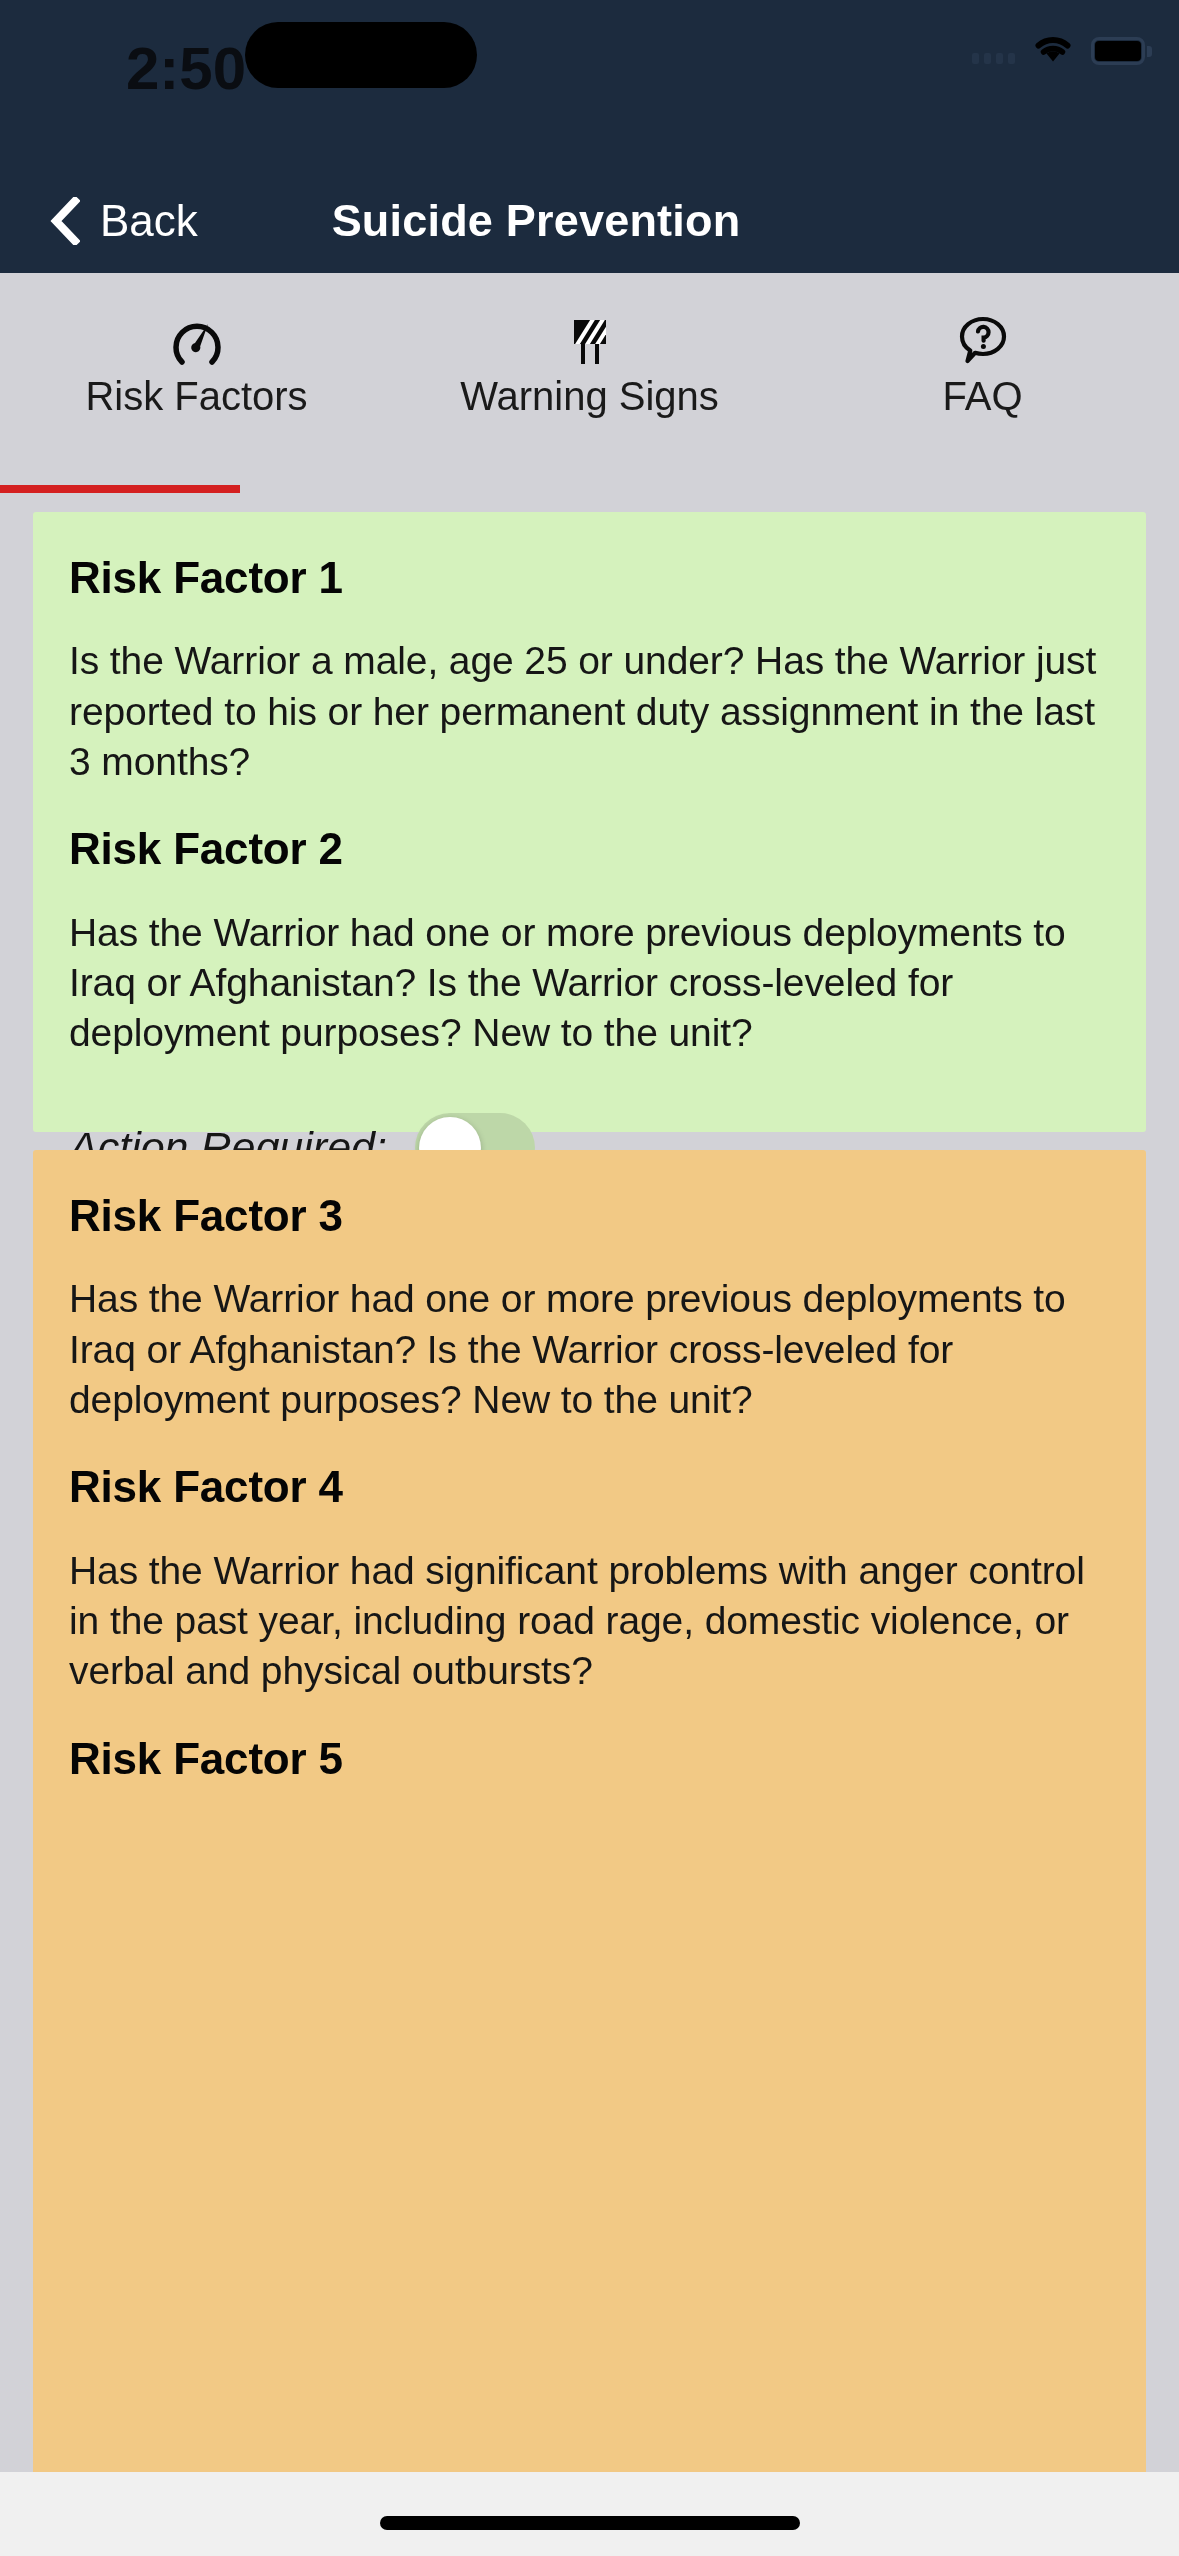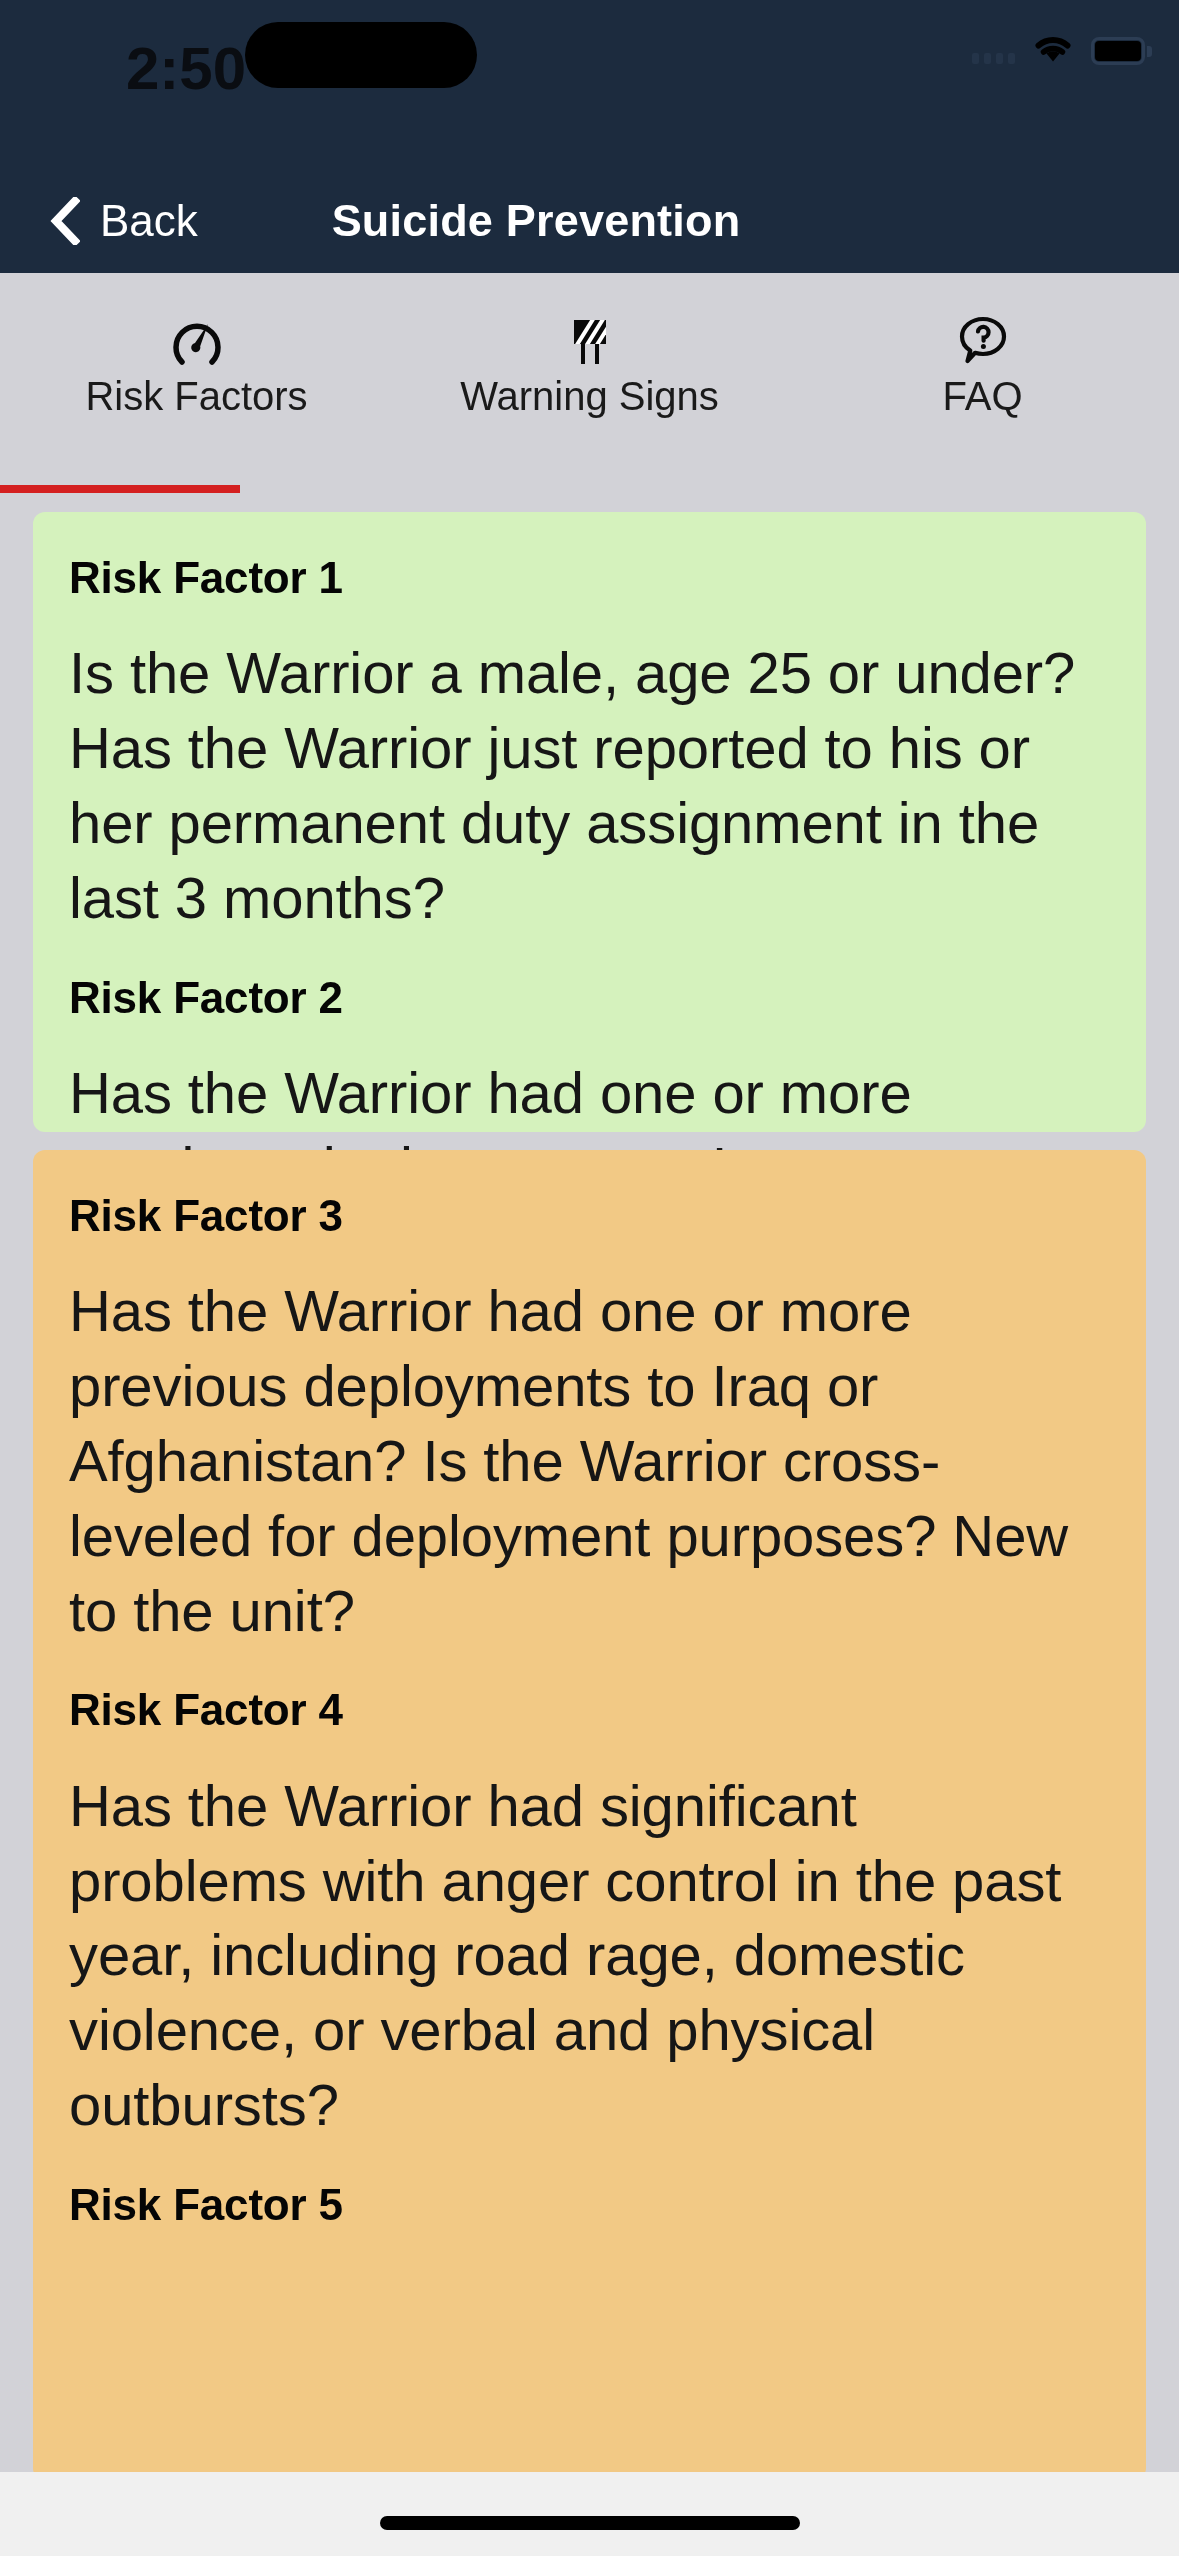--- a/index.html
+++ b/index.html
@@ -83,31 +83,31 @@
     background:#d42020;
   }
 
   
   .content {
     position:absolute; top:500px; left:0; width:1179px; height:1972px;
     background:#d2d2d7; overflow:hidden;
   }
   .card {
     position:absolute; left:33px; width:1113px;
-    border-radius:12px; padding:42px 36px 36px 36px;
+    border-radius:3px; padding:42px 36px 36px 36px;
   }
   .card-green { background:#d5f2bd; top:12px; height:620px; }
   .card-orange { background:#f2c985; top:650px; height:1330px; }
 
   .rf-heading {
     font-size:44px; font-weight:700; color:#050505;
     letter-spacing:-0.2px; line-height:1.1;
   }
   .rf-body {
-    font-size:58px; font-weight:400; color:#161616;
+    font-size:39px; font-weight:400; color:#161616;
     line-height:1.29; letter-spacing:-0.1px;
   }
   .gap-a { height:34px; }
   .gap-b { height:38px; }
 
   .action-row {
     display:flex; align-items:center; gap:28px; margin-top:54px;
   }
   .action-label {
     font-size:43px; font-style:italic; color:#161616; font-weight:400;

